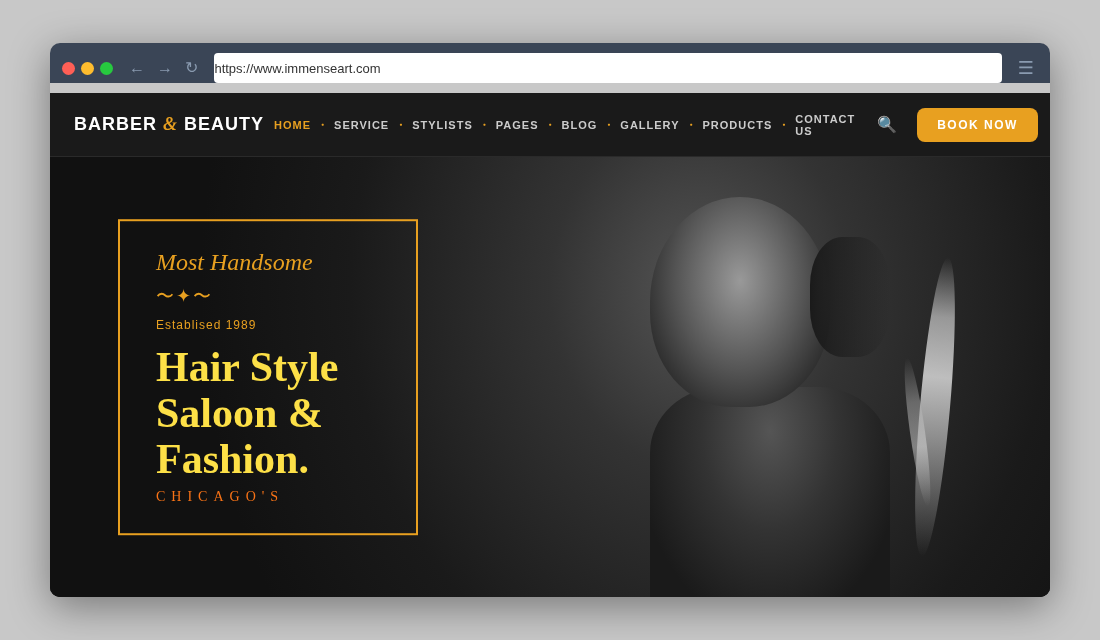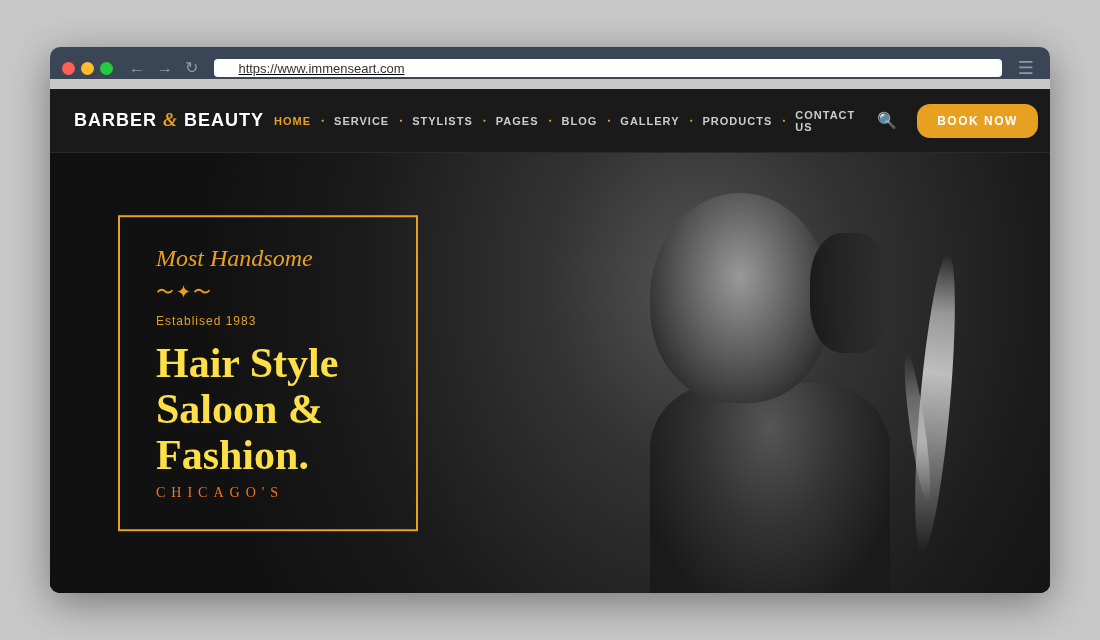--- a/index.html
+++ b/index.html
@@ -60,23 +60,22 @@
       padding: 2px 4px;
       line-height: 1;
     }
 
     .address-bar-container {
       flex: 1;
       display: flex;
       align-items: center;
       background: #fff;
       border-radius: 4px;
-      padding: 4px 24px;
-      height: 18px;
-      text-decoration: underline;
+      padding: 4px 0;
+      height: 30px;
     }
 
     .address-bar {
       flex: 1;
       border: none;
       outline: none;
       font-size: 13px;
       color: #333;
       background: transparent;
     }
@@ -165,21 +164,21 @@
     .book-now-btn {
       background: #e8a020;
       color: #fff;
       border: none;
       padding: 10px 20px;
       font-size: 12px;
       font-weight: 700;
       letter-spacing: 1.5px;
       text-transform: uppercase;
       cursor: pointer;
-      border-radius: 13px;
+      border-radius: 8px;
       margin-left: 8px;
       white-space: nowrap;
     }
 
     
     .hero {
       position: relative;
       width: 100%;
       height: 440px;
       background: #111;
@@ -397,21 +396,21 @@
 
       <div class="person-body"></div>
       <div class="person-head"></div>
       <div class="person-face-shadow"></div>
       <div class="paint-splash"></div>
       <div class="paint-splash-2"></div>
 
       <div class="hero-content">
         <div class="hero-script">Most Handsome</div>
         <div class="hero-ornament">〜✦〜</div>
-        <div class="hero-established">Establised 1983</div>
+        <div class="hero-established">Establised 1989</div>
         <div class="hero-title">
           <span>Hair Style</span><br>
           <span>Saloon &amp; Fashion.</span>
         </div>
         <div class="hero-subtitle">CHICAGO'S</div>
       </div>
 
     </div>
 
   </div>

